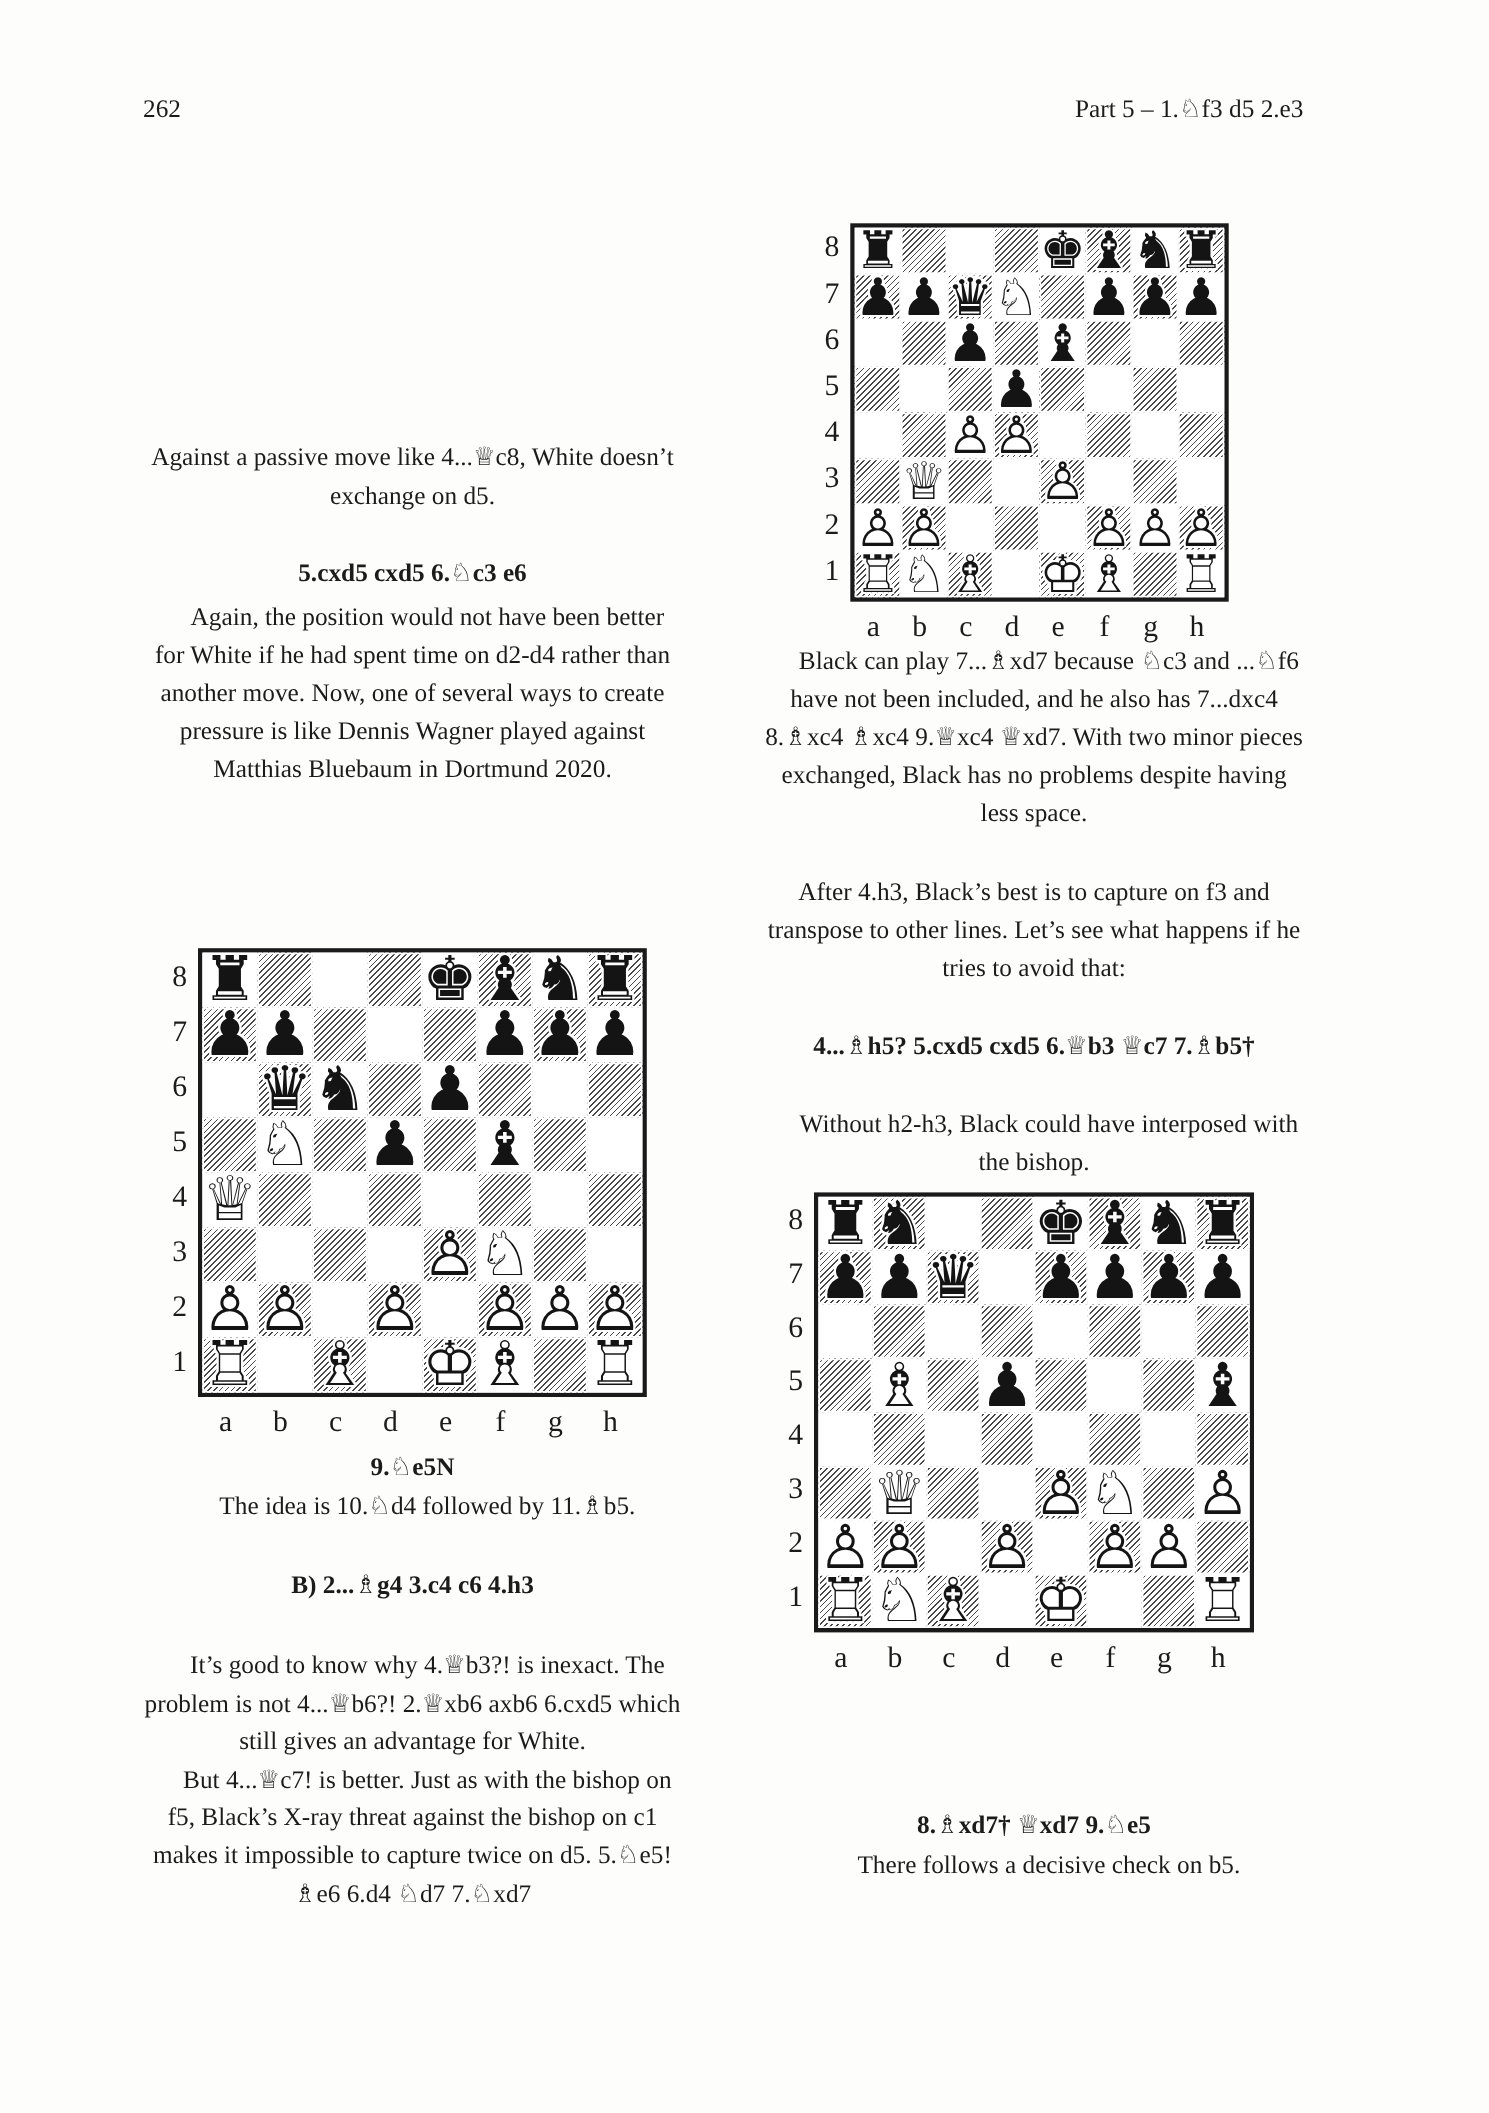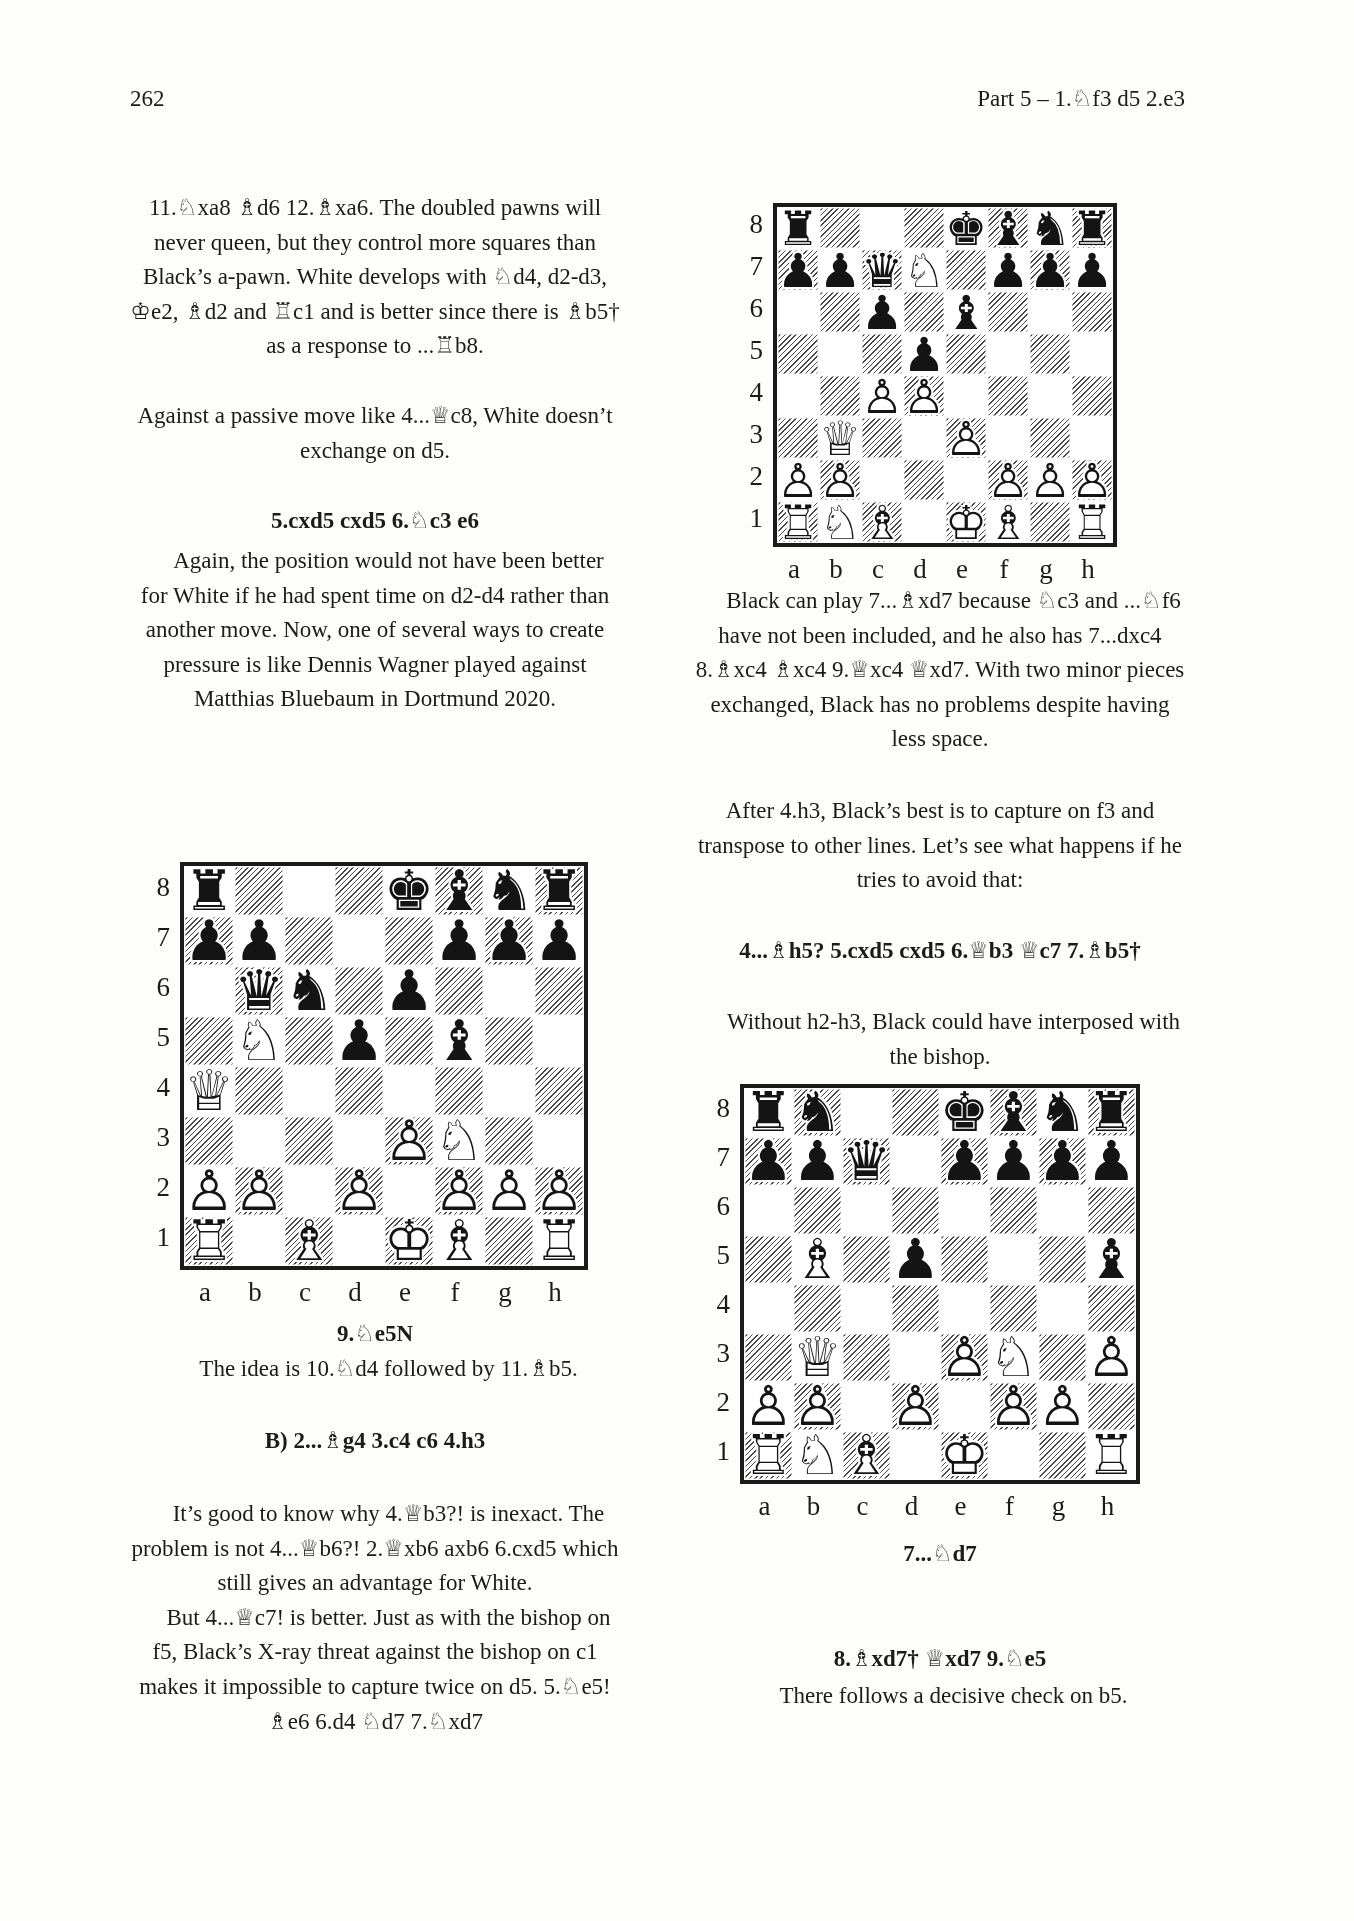--- a/index.html
+++ b/index.html
@@ -50,23 +50,20 @@
   .files{grid-column:2;display:grid;justify-items:center;font-size:27px;line-height:1;margin-top:9px;}
 </style>
 </head>
 <body>
 
 <div class="page">
 
   <div class="pageno">262</div>
   <div class="runhead">Part 5 – 1.♘f3 d5 2.e3</div>
 
-  <div class="blk" style="left:130px;top:191px;">
-    <p>11.♘xa8 ♗d6 12.♗xa6. The doubled pawns will never queen, but they control more squares than Black’s a-pawn. White develops with ♘d4, d2-d3, ♔e2, ♗d2 and ♖c1 and is better since there is ♗b5† as a response to ...♖b8.</p>
-  </div>
 
   <div class="blk" style="left:130px;top:399px;">
     <p>Against a passive move like 4...♕c8, White doesn’t exchange on d5.</p>
   </div>
 
   <div class="blk bold" style="left:130px;top:504px;">
     <p>5.cxd5 cxd5 6.♘c3 e6</p>
   </div>
 
   <div class="blk" style="left:130px;top:544px;">
@@ -823,23 +820,20 @@
         <span>b</span>
         <span>c</span>
         <span>d</span>
         <span>e</span>
         <span>f</span>
         <span>g</span>
         <span>h</span>
       </div>
   </div>
 
-  <div class="blk bold" style="left:695px;top:1537px;">
-    <p>7...♘d7</p>
-  </div>
 
 
   <div class="blk bold" style="left:695px;top:1642px;">
     <p>8.♗xd7† ♕xd7 9.♘e5</p>
   </div>
 
   <div class="blk" style="left:695px;top:1679px;">
     <p class="indent">There follows a decisive check on b5.</p>
   </div>
 

